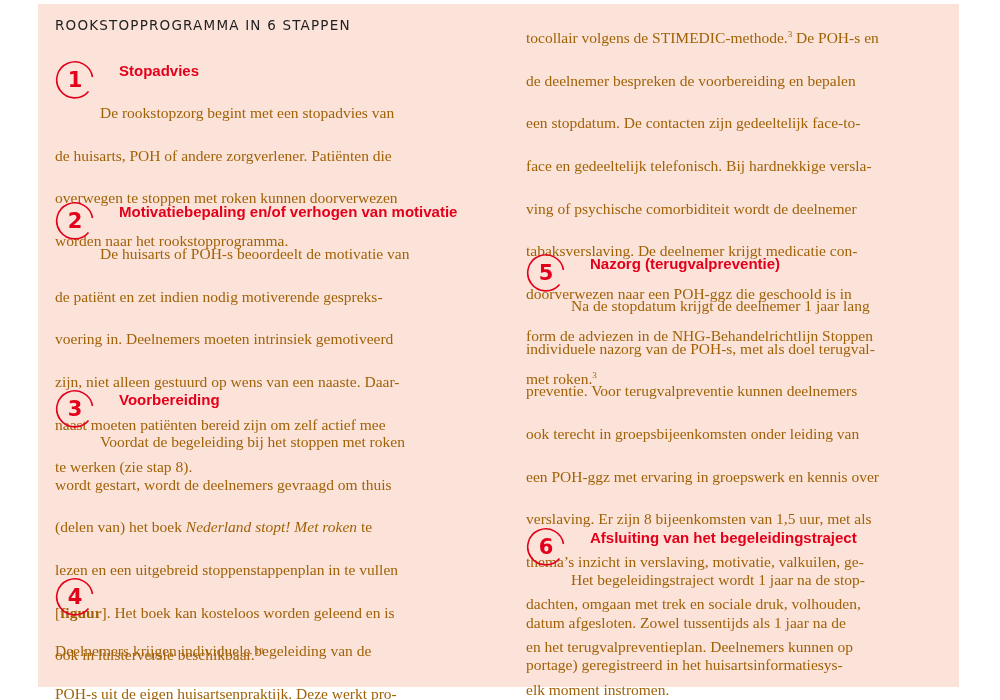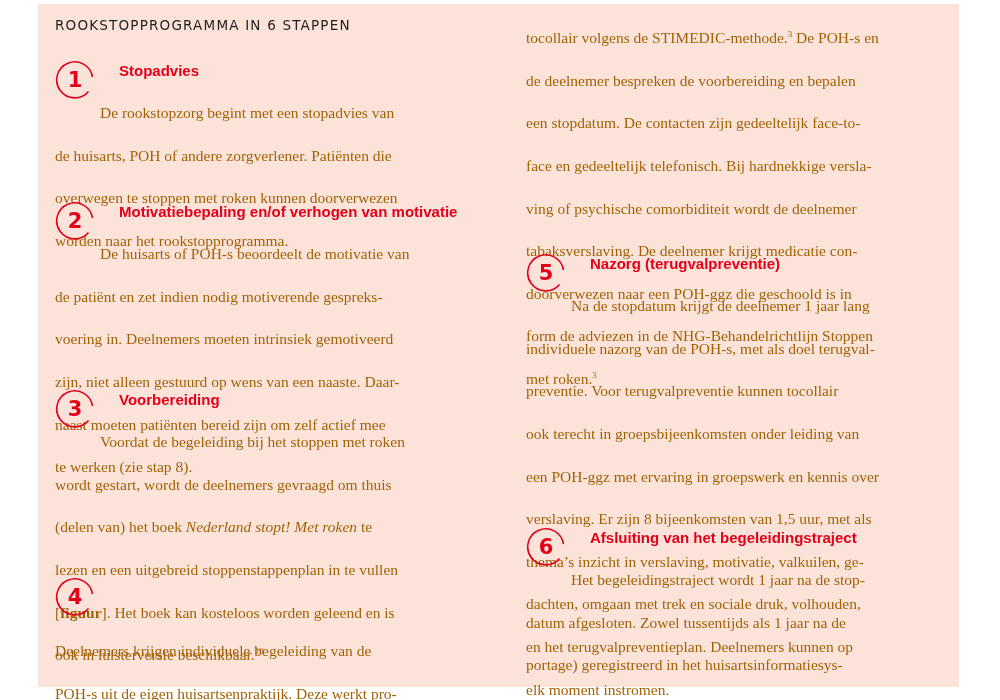--- a/index.html
+++ b/index.html
@@ -119,21 +119,21 @@
       <div class="badge">
         <svg width="40" height="40" viewBox="0 0 40 40">
           <path d="M33.5 31.5 A18 18 0 1 1 37.5 17" fill="none" stroke="#e3001b" stroke-width="1.6"></path>
         </svg>
         <div class="badge-num">5</div>
       </div>
       <div class="step-title">Nazorg (terugvalpreventie)</div>
       <div class="step-body" style="padding-top:21px;">
         <span class="line indent">Na de stopdatum krijgt de deelnemer 1 jaar lang</span>
         <span class="line">individuele nazorg van de POH-s, met als doel terugval-</span>
-        <span class="line">preventie. Voor terugvalpreventie kunnen tocollair</span>
+        <span class="line">preventie. Voor terugvalpreventie kunnen deelnemers</span>
         <span class="line">ook terecht in groepsbijeenkomsten onder leiding van</span>
         <span class="line">een POH-ggz met ervaring in groepswerk en kennis over</span>
         <span class="line">verslaving. Er zijn 8 bijeenkomsten van 1,5 uur, met als</span>
         <span class="line">thema’s inzicht in verslaving, motivatie, valkuilen, ge-</span>
         <span class="line">dachten, omgaan met trek en sociale druk, volhouden,</span>
         <span class="line">en het terugvalpreventieplan. Deelnemers kunnen op</span>
         <span class="line">elk moment instromen.</span>
       </div>
     </div>
 

